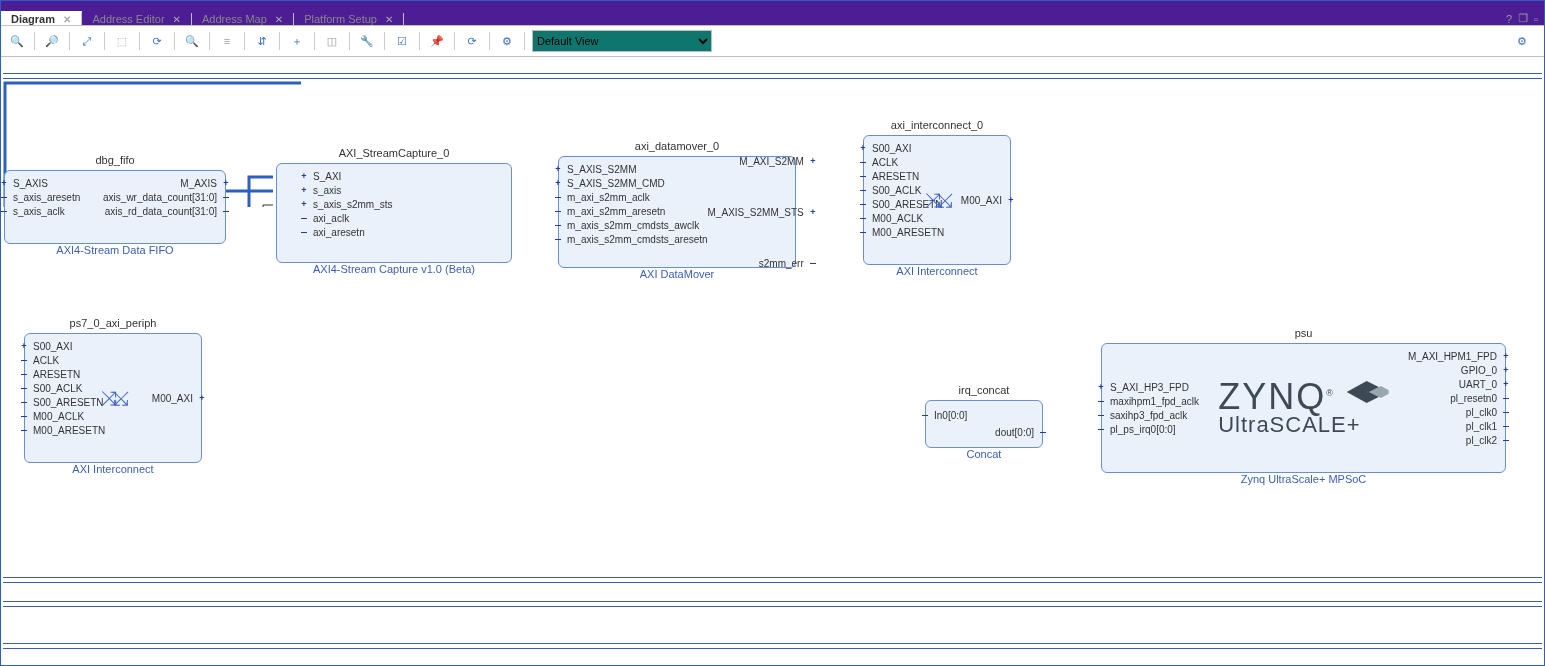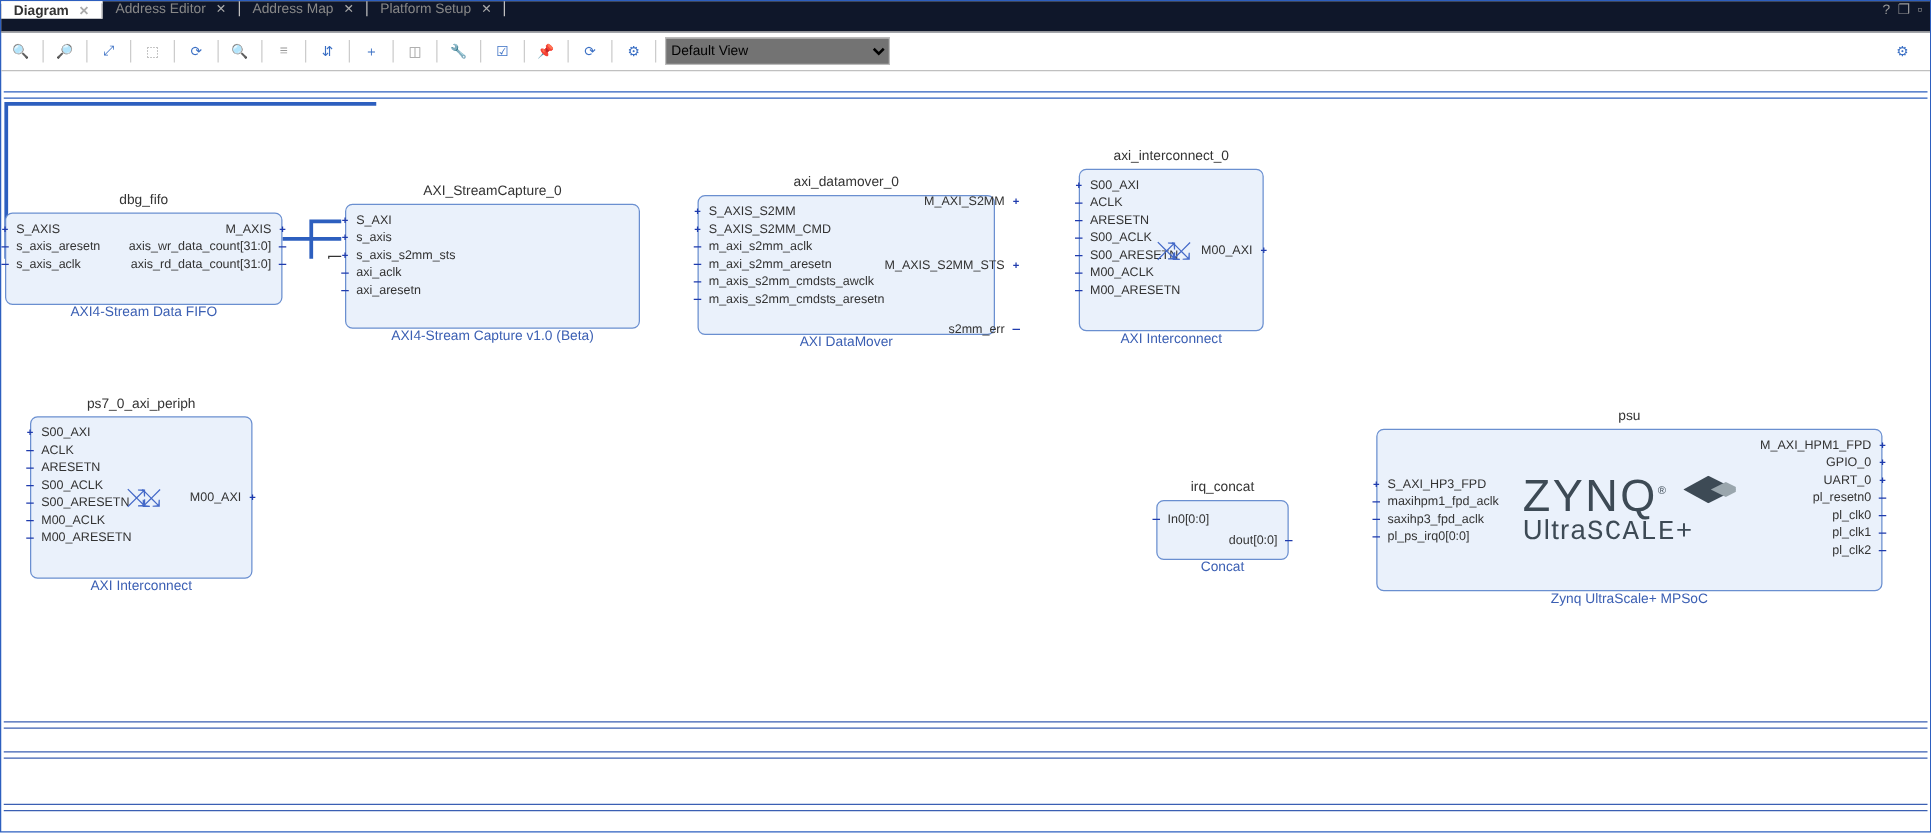--- a/index.html
+++ b/index.html
@@ -1,28 +1,28 @@
 <!DOCTYPE html>
 <html><head>
 <meta charset="utf-8">
 <style>
   html,body{margin:0;padding:0;font-family:"Segoe UI",Tahoma,sans-serif;font-size:11px;color:#333;background:#fff;width:1545px;height:666px;overflow:hidden;}
   .window{border:1px solid #2d5fbf;position:absolute;inset:0;}
   
-  .tabbar{height:24px;background:#0f172a;border-bottom:1px solid #c0c0c0;display:flex;align-items:flex-start;position:relative;}
+  .tabbar{height:24px;background:#4c1d95;border-bottom:1px solid #c0c0c0;display:flex;align-items:flex-end;position:relative;}
   .tab{display:flex;align-items:center;gap:8px;padding:0 10px;border-right:1px solid #c0c0c0;color:#888;cursor:pointer;}
   .tab.active{background:#fff;color:#333;font-weight:600;border-top:2px solid #fff;}
   .tab .x{color:#aaa;font-size:10px;}
   .help-icons{margin-left:auto;display:flex;align-items:center;gap:6px;padding-right:6px;color:#999;}
   
   .toolbar{height:30px;border-bottom:1px solid #c0c0c0;display:flex;align-items:center;gap:4px;padding:0 6px;}
   .toolbar .sep{width:1px;height:18px;background:#ccc;margin:0 3px;}
   .toolbar .btn{width:20px;height:20px;display:flex;align-items:center;justify-content:center;color:#3a6fc4;cursor:pointer;}
   .toolbar .btn.grey{color:#999;}
-  .toolbar select{height:22px;border:1px solid #bbb;background:#737373;font-size:11px;min-width:180px;}
+  .toolbar select{height:22px;border:1px solid #bbb;background:#0f766e;font-size:11px;min-width:180px;}
   .toolbar .gear{margin-left:auto;margin-right:6px;}
   
   .canvas{position:absolute;top:56px;left:0;right:0;bottom:0;overflow:hidden;}
   .canvas-inner{position:absolute;inset:0;}
   .band{position:absolute;left:2px;right:2px;border-top:1px solid #3b5fb3;border-bottom:1px solid #3b5fb3;}
   
   .ip{position:absolute;}
   .ip .title{position:absolute;top:-16px;left:0;right:0;text-align:center;font-size:11px;}
   .ip .body{border:1px solid #6a8fd0;border-radius:6px;background:#eaf1fb;position:relative;display:flex;justify-content:space-between;padding:6px 0;}
   .ip .ports{display:flex;flex-direction:column;gap:1px;}
@@ -36,21 +36,21 @@
   .pin.sig::before{content:"";display:block;width:6px;height:1px;background:#1f3bad;}
   .ip .caption{position:absolute;left:0;right:0;text-align:center;font-size:11px;color:#3b5fb3;}
   .xbar{position:absolute;left:50%;top:50%;transform:translate(-50%,-50%);font-size:20px;color:#4469c8;font-family:monospace;letter-spacing:-4px;}
   
   svg.wires{position:absolute;inset:0;pointer-events:none;}
   
   .zynq-logo{position:absolute;left:50%;top:50%;transform:translate(-50%,-50%);text-align:left;color:#3d4a55;}
   .zynq-logo .l1{font-size:36px;font-weight:500;letter-spacing:2px;line-height:30px;}
   .zynq-logo .l1 .sub{font-size:9px;vertical-align:super;}
   .zynq-logo .l2{font-size:22px;letter-spacing:1px;}
-  .zynq-logo .l2 .sc{font-variant:small-caps;font-family:Liberation Mono, monospace;}
+  .zynq-logo .l2 .sc{font-variant:small-caps;}
 </style>
 </head>
 <body>
 <div class="window">
 
 <div class="tabbar">
   <div class="tab active">
         <span>Diagram</span>
         <span class="x">✕</span>
       </div>
@@ -175,21 +175,21 @@
                 <span class="pin sig"></span>
                 <span>axis_rd_data_count[31:0]</span>
               </div>
         </div>
       </div>
       <div class="caption">AXI4-Stream Data FIFO</div>
     </div>
 
     <div class="ip" style="left:275px;top:106px;width:236px;">
       <div class="title">AXI_StreamCapture_0</div>
-      <div class="body" style="height:86px;">
+      <div class="body" style="height:86px;padding-left:28px;">
         <div class="ports left">
           <div class="port">
                 <span class="pin bus"></span>
                 <span>S_AXI</span>
               </div>
           <div class="port">
                 <span class="pin bus"></span>
                 <span>s_axis</span>
               </div>
           <div class="port">
@@ -337,21 +337,21 @@
           <div class="port">
                 <span class="pin bus"></span>
                 <span>M00_AXI</span>
               </div>
         </div>
         <div class="xbar">⤨⤩</div>
       </div>
       <div class="caption">AXI Interconnect</div>
     </div>
 
-    <div class="ip" style="left:924px;top:343px;width:106px;">
+    <div class="ip" style="left:924px;top:343px;width:118px;">
       <div class="title">irq_concat</div>
       <div class="body" style="height:30px;padding:8px 0;flex-direction:column;">
         <div class="ports left" style="justify-content:center;">
           <div class="port">
                 <span class="pin sig"></span>
                 <span>In0[0:0]</span>
               </div>
         </div>
         <div class="ports right" style="justify-content:center;">
           <div class="port">

